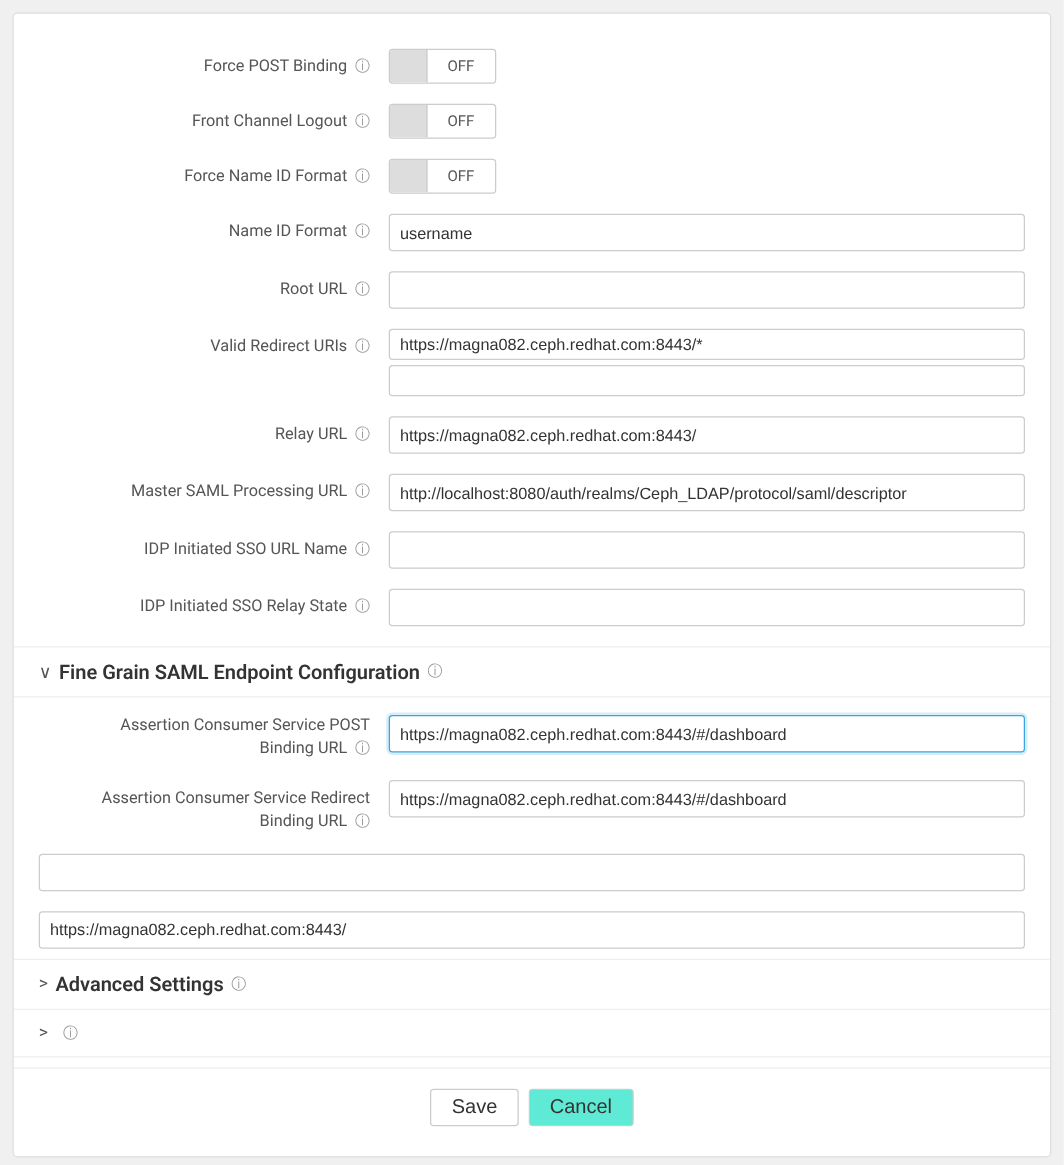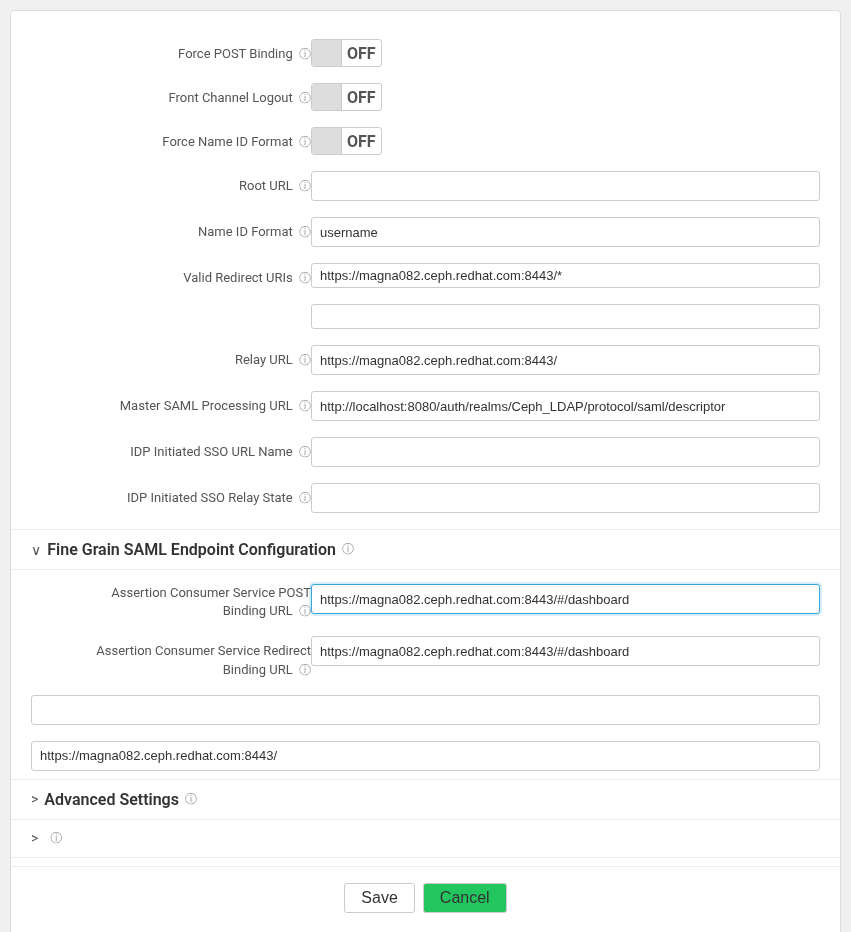--- a/index.html
+++ b/index.html
@@ -22,20 +22,21 @@
     .form-group {
       display: flex;
       align-items: flex-start;
       padding: 8px 20px;
       min-height: 40px;
     }
     .form-label {
       width: 280px;
       min-width: 280px;
       text-align: right;
+      padding-right: 15px;
       padding-top: 6px;
       font-size: 13px;
       color: #555;
       line-height: 1.4;
     }
     .form-label .help-icon {
       color: #999;
       font-size: 12px;
       cursor: pointer;
       margin-left: 3px;
@@ -64,30 +65,30 @@
       overflow: hidden;
       cursor: pointer;
     }
     .toggle-track {
       width: 30px;
       height: 100%;
       background: #ddd;
       border-right: 1px solid #ccc;
     }
     .toggle-label {
-      padding: 0 5px;
-      font-size: 16px;
-      font-weight: bold;
+      padding: 0 16px;
+      font-size: 12px;
+      font-weight: normal;
       color: #555;
     }
     .valid-redirect-group {
       display: flex;
       flex-direction: column;
       flex: 1;
-      gap: 16px;
+      gap: 4px;
     }
     .section-header {
       display: flex;
       align-items: center;
       padding: 10px 20px;
       cursor: pointer;
       border-top: 1px solid #eee;
       border-bottom: 1px solid #eee;
       margin: 8px 0 0 0;
     }
@@ -125,21 +126,21 @@
       cursor: pointer;
       border: 1px solid #ccc;
       background: #fff;
       color: #333;
     }
     .btn-save {
       background: #fff;
       border-color: #ccc;
     }
     .btn-cancel {
-      background: #22c55e;
+      background: #5eead4;
       border-color: #ccc;
     }
   </style>
 </head>
 <body>
 
 <div class="card">
 
   <div class="form-group">
     <div class="form-label">
@@ -169,32 +170,32 @@
       <span class="help-icon">ⓘ</span>
     </div>
     <div class="toggle-btn">
       <div class="toggle-track"></div>
       <span class="toggle-label">OFF</span>
     </div>
   </div>
 
   <div class="form-group">
     <div class="form-label">
+      <span>Name ID Format</span>
+      <span class="help-icon">ⓘ</span>
+    </div>
+    <input class="form-control" type="text" value="username" style="">
+  </div>
+
+  <div class="form-group">
+    <div class="form-label">
       <span>Root URL</span>
       <span class="help-icon">ⓘ</span>
     </div>
     <input class="form-control" type="text" value="" style="">
-  </div>
-
-  <div class="form-group">
-    <div class="form-label">
-      <span>Name ID Format</span>
-      <span class="help-icon">ⓘ</span>
-    </div>
-    <input class="form-control" type="text" value="username" style="">
   </div>
 
   <div class="form-group">
     <div class="form-label">
       <span>Valid Redirect URIs</span>
       <span class="help-icon">ⓘ</span>
     </div>
     <div class="valid-redirect-group">
       <input class="form-control" type="text" value="https://magna082.ceph.redhat.com:8443/*" style="">
       <input class="form-control" type="text" value="" style="">

